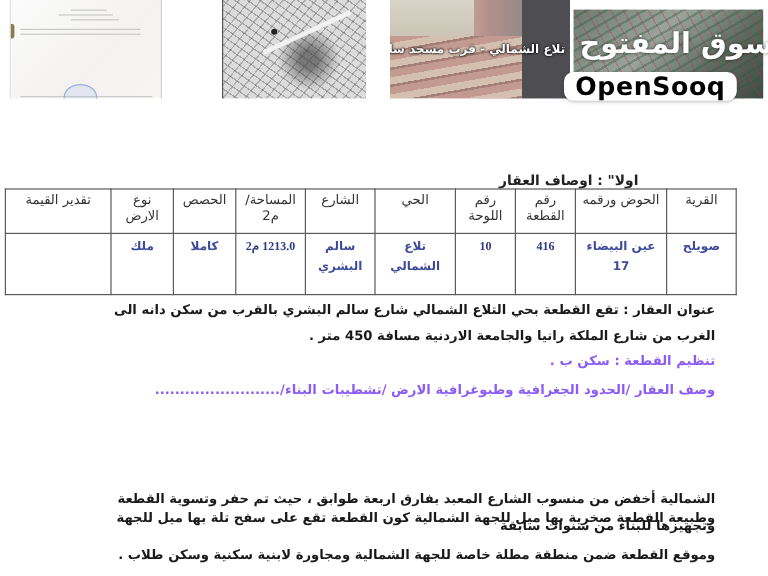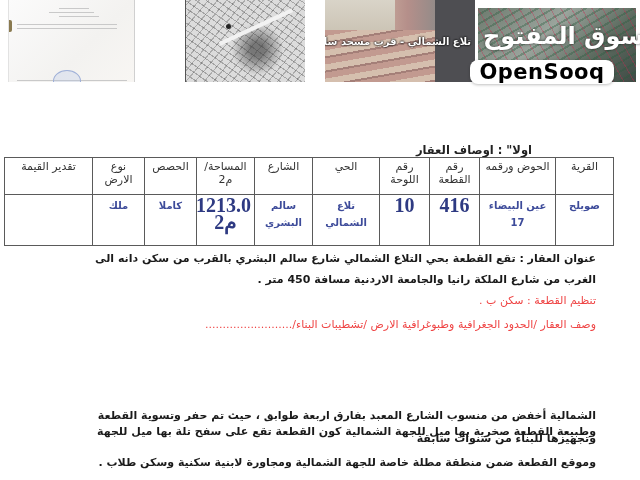--- a/index.html
+++ b/index.html
@@ -75,23 +75,23 @@
   table.props {
     position:absolute; left:4px; top:157px; width:609px;
     border-collapse:collapse; direction:rtl; table-layout:fixed;
   }
   table.props th, table.props td {
     border:1px solid #5a5a5a; vertical-align:top; padding:2px 3px;
     font-family:"DejaVu Sans", sans-serif;
   }
   table.props th { font-size:11px; font-weight:normal; color:#333; height:32px; text-align:center; line-height:13px; }
   table.props td { font-size:10px; color:#3d4b9a; height:46px; text-align:center; line-height:17px; font-weight:bold; }
-  table.props td.num { font-family:"Liberation Serif", serif; font-size:20px; color:#2e3a82; }
+  table.props td.num { font-family:"Liberation Serif", serif; font-size:10px; color:#2e3a82; }
   .para { position:absolute; right:44px; font-size:11px; font-weight:bold; color:#1a1a1a; white-space:nowrap; direction:rtl; font-family:"DejaVu Sans", sans-serif; }
-  .para.blue { color:#ef4444; font-weight:normal;text-align:right; }
+  .para.blue { color:#8b5cf6; font-weight:bold;text-align:right; }
 </style>
 </head>
 <body>
 
 <div class="thumb thumb-doc">
   <div class="line" style="left:8px;top:24px;width:100px;"></div>
   <div class="line" style="left:8px;top:28px;width:100px;"></div>
   <div class="line" style="left:50px;top:8px;width:30px;"></div>
   <div class="line" style="left:40px;top:12px;width:45px;"></div>
   <div class="line" style="left:50px;top:16px;width:40px;"></div>

